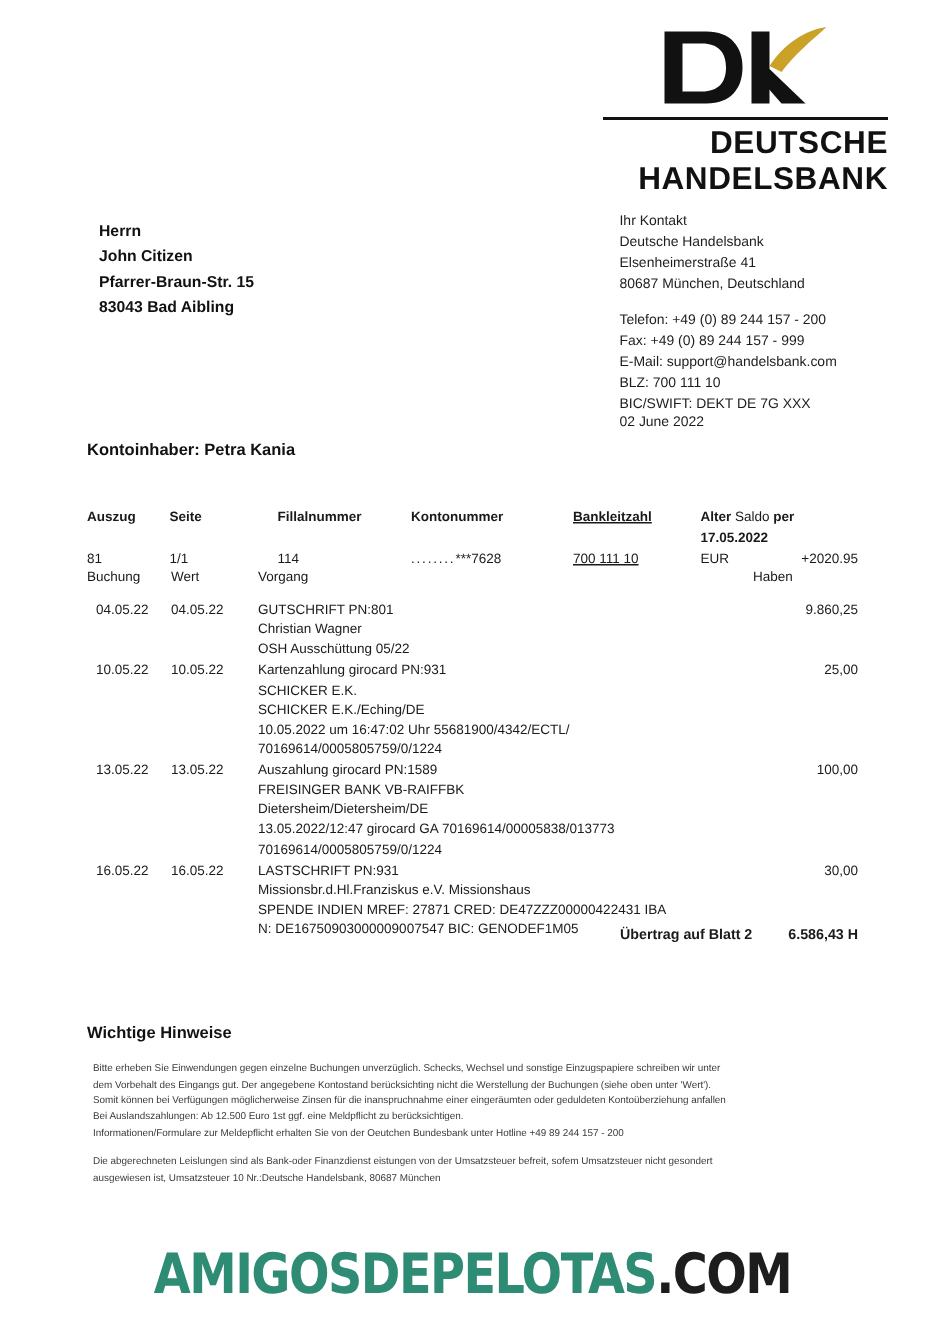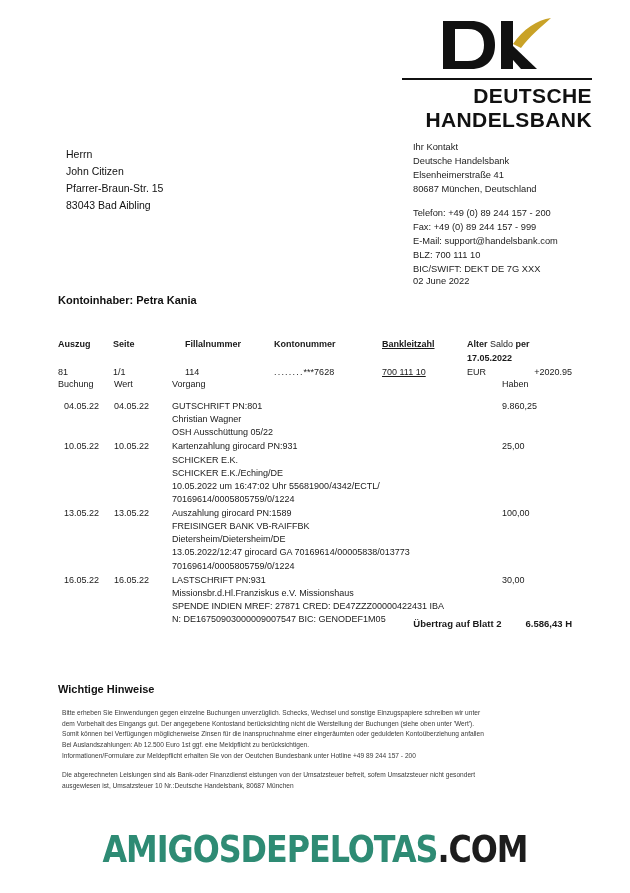--- a/index.html
+++ b/index.html
@@ -50,21 +50,21 @@
     color: #111;
     text-align: right;
   }
 
   
   .recipient {
     position: absolute;
     left: 66px;
     top: 146px;
     font-size: 10.5px;
-    font-weight: normal;
+    font-weight: bold;
     line-height: 1.62;
     color: #111;
   }
   .contact {
     position: absolute;
     left: 413px;
     top: 140px;
     font-size: 9.3px;
     line-height: 1.52;
     color: #1c1c1c;
@@ -150,21 +150,21 @@
     box-sizing: border-box;
     white-space: nowrap;
   }
   .txn-val {
     width: 58px;
     white-space: nowrap;
   }
   .txn-lines { flex: 1; padding-right: 4px; }
   .txn-amt {
     width: 70px;
-    text-align: left;
+    text-align: right;
     white-space: nowrap;
   }
 
   .carry {
     position: absolute;
     left: 58px;
     top: 618px;
     width: 514px;
     font-size: 9.5px;
     font-weight: bold;

